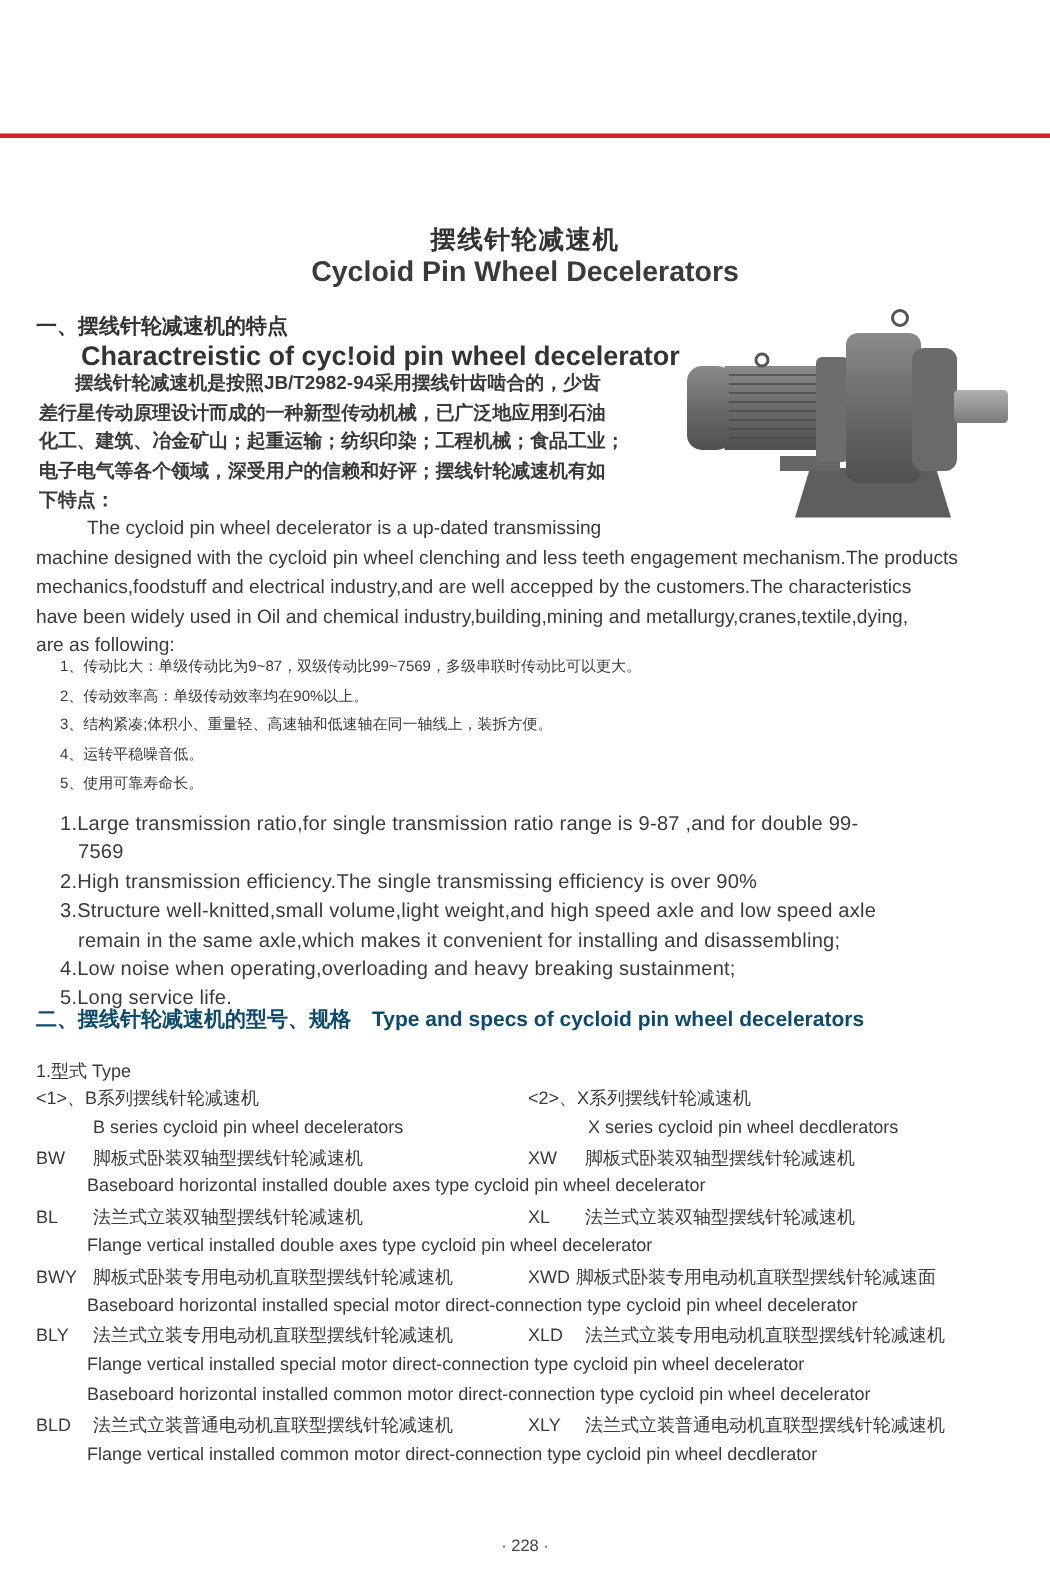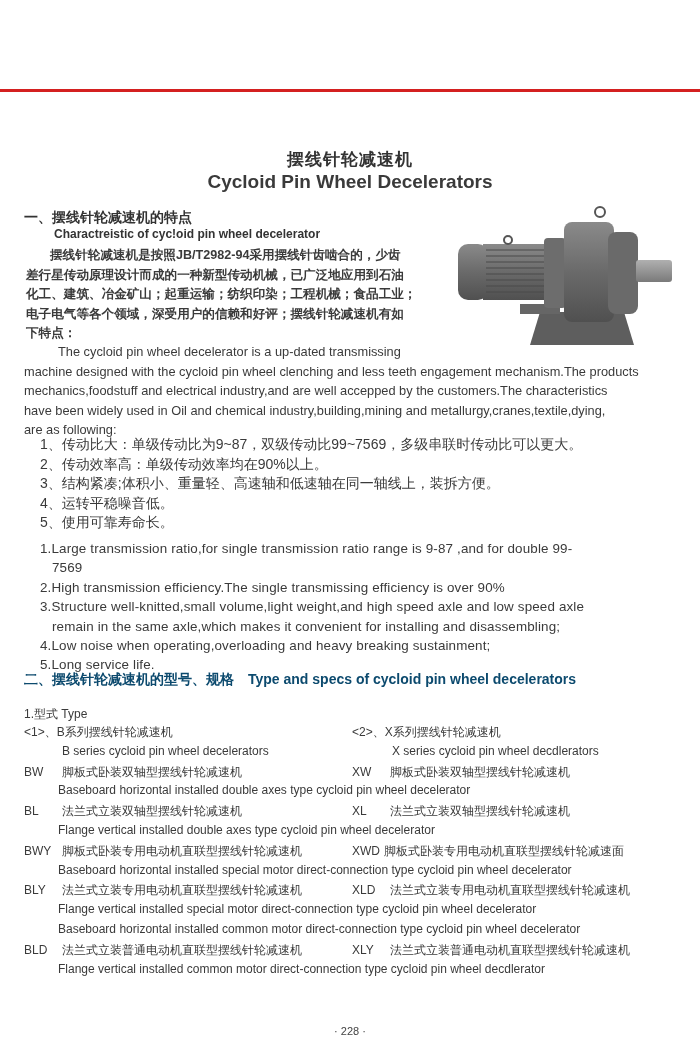--- a/index.html
+++ b/index.html
@@ -7,26 +7,26 @@
     width:700px; height:1061px; position:relative; overflow:hidden;
     background:#ffffff; color:#3a3a3a;
     font-family:"Liberation Sans", "DejaVu Sans", sans-serif;
   }
   .top-band { position:absolute; left:0; top:0; width:700px; height:89px; background:#ffffff; }
   .red-rule { position:absolute; left:0; top:89px; width:700px; height:3px; background:#d42020; }
   .abs { position:absolute; white-space:nowrap; }
   .title-cn { left:0; width:700px; top:148px; text-align:center; font-size:17px; font-weight:bold; color:#333; letter-spacing:1px; }
   .title-en { left:0; width:700px; top:171px; text-align:center; font-size:19px; font-weight:bold; color:#3a3a3a; }
   .h1-cn { left:24px; top:209px; font-size:14px; font-weight:bold; color:#333; }
-  .h1-en { left:54px; top:227px; font-size:12px; font-weight:bold; color:#333; }
+  .h1-en { left:54px; top:227px; font-size:18px; font-weight:bold; color:#333; }
   .cn-para { left:26px; top:246px; width:420px; font-size:12.6px; line-height:19.5px; color:#3a3a3a; white-space:normal; }
   .cn-para .line { display:block; white-space:nowrap;font-weight:bold; }
   .en-para { left:24px; top:342px; font-size:12.8px; line-height:19.5px; color:#3a3a3a; }
   .en-para .line { display:block; }
-  .cn-list { left:40px; top:435px; font-size:14px; line-height:19.6px; color:#3a3a3a; }
+  .cn-list { left:40px; top:435px; font-size:10px; line-height:19.6px; color:#3a3a3a; }
   .cn-list .line { display:block; }
   .en-list { left:40px; top:539px; font-size:13.4px; line-height:19.4px; color:#3a3a3a; letter-spacing:0.15px; }
   .en-list .line { display:block; }
   .en-list .cont { padding-left:12px; }
   .h2 { left:24px; top:671px; font-size:14px; font-weight:bold; color:#0c4a6e; }
   .h2 .en { margin-left:14px; }
   .type-label { left:24px; top:706px; font-size:12px; color:#3a3a3a;text-align:right; }
   .types { left:24px; top:724px; width:660px; font-size:12px; color:#3a3a3a; }
   .row { position:relative; height:19.8px; }
   .row .l, .row .r { position:absolute; top:0; white-space:nowrap; }

